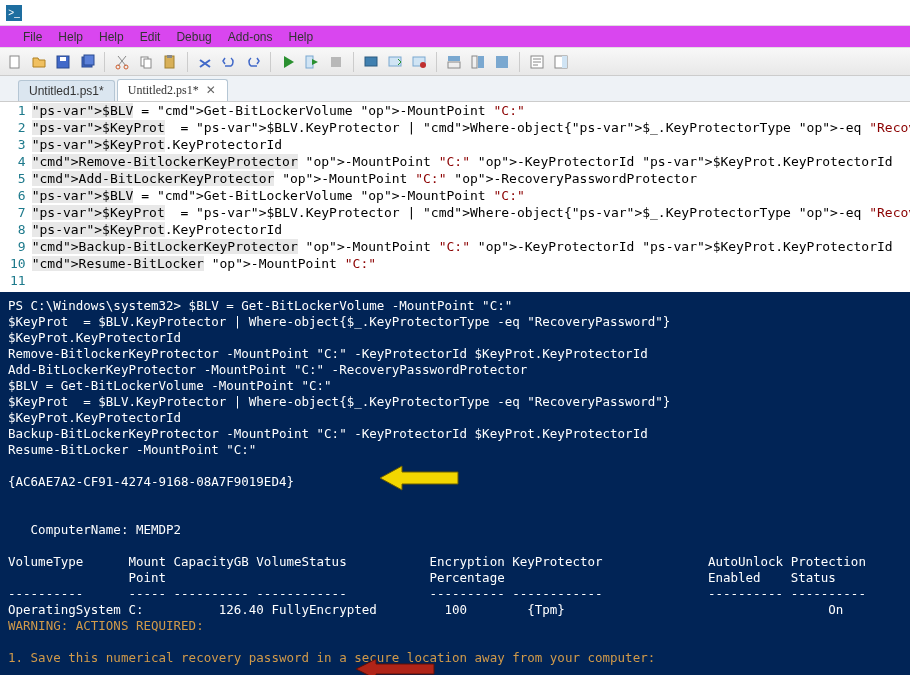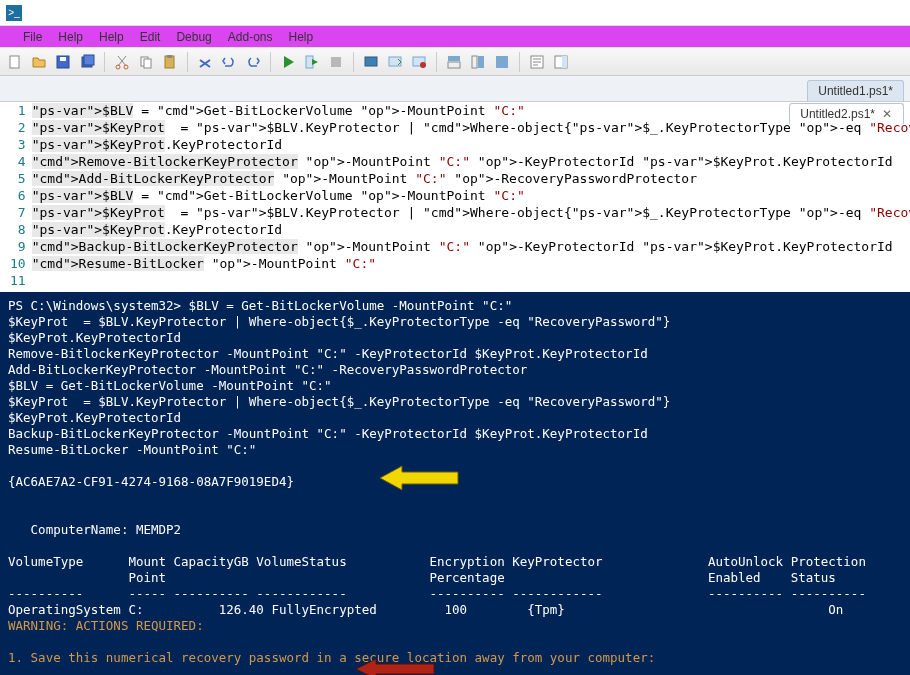--- a/index.html
+++ b/index.html
@@ -10,23 +10,23 @@
 .titlebar .title { color: #333; font-size: 12px; }
 
 .menubar { height: 22px; background: #d946ef; display: flex; align-items: center; padding: 0 15px; border-bottom: 1px solid #e0e0e0; }
 .menubar .menu-item { padding: 3px 8px; color: #333; cursor: default; }
 
 .toolbar { height: 28px; background: linear-gradient(#f8f8f8,#e8e8e8); display: flex; align-items: center; padding: 2px 4px; border-bottom: 1px solid #ccc; gap: 2px; }
 .toolbar .tbtn { width: 22px; height: 22px; display: inline-flex; align-items: center; justify-content: center; border: 1px solid transparent; border-radius: 2px; cursor: default; }
 .toolbar .sep { width: 1px; height: 20px; background: #ccc; margin: 0 4px; }
 .toolbar svg { width: 16px; height: 16px; }
 
-.tabbar { height: 26px; background: #eef2f6; display: flex; align-items: flex-end; padding: 4px 6px 0 18px; border-bottom: 1px solid #ccc; gap: 2px; flex-direction: column;}
+.tabbar { height: 26px; background: #eef2f6; display: flex; align-items: flex-end; padding: 4px 6px 0 18px; border-bottom: 1px solid #ccc; gap: 2px;}
 .tab { background: #dbe6f0; border: 1px solid #b5c6d4; border-bottom: none; padding: 3px 10px; display: flex; align-items: center; gap: 6px; font-size: 12px; color: #333; border-radius: 3px 3px 0 0; }
-.tab.active { background: #fff; }
+.tab.active { background: #fff; font-family: Liberation Serif, serif; }
 .tab .close { width: 12px; height: 12px; display:inline-flex; align-items:center; justify-content:center; color:#666; }
 
 .editor { background: #fff; font-family: Consolas, monospace; font-size: 13px; line-height: 17px; padding: 0; height: 190px; overflow: hidden; display:flex; }
 .gutter { text-align: right; color: #1e7a8c; padding: 0 6px 0 10px; user-select: none; }
 .code { flex:1; white-space: pre; }
 .hl { background: #e8e8e8; display:inline; }
 .str { color: #8b0000; }
 
 .console { background: #012456; color: #fff; font-family: Consolas, monospace; font-size: 12.5px; line-height: 16px; padding: 6px 8px; height: 403px; overflow: hidden; position: relative; }
 .console .warn { color: #d19a4a; }

